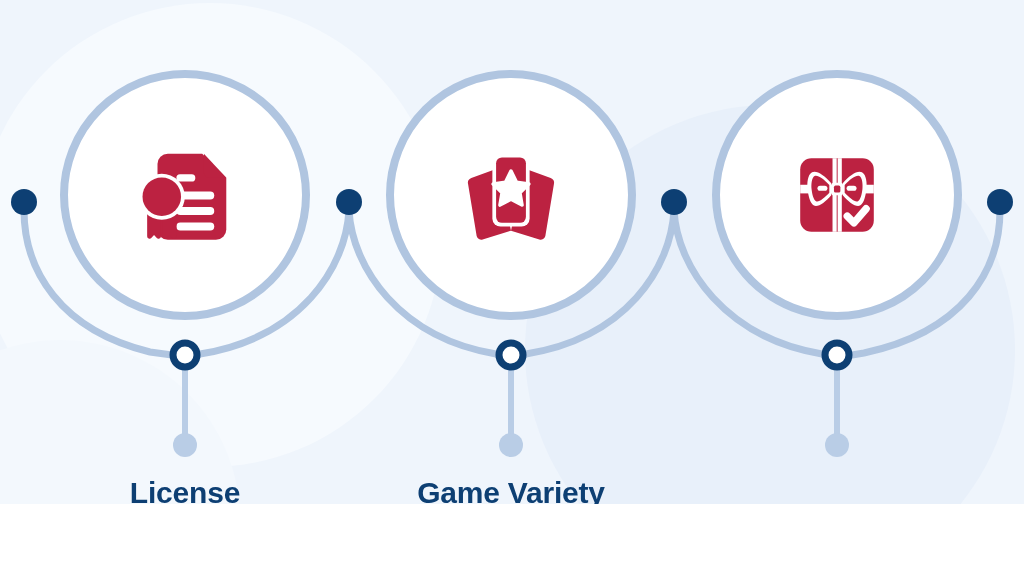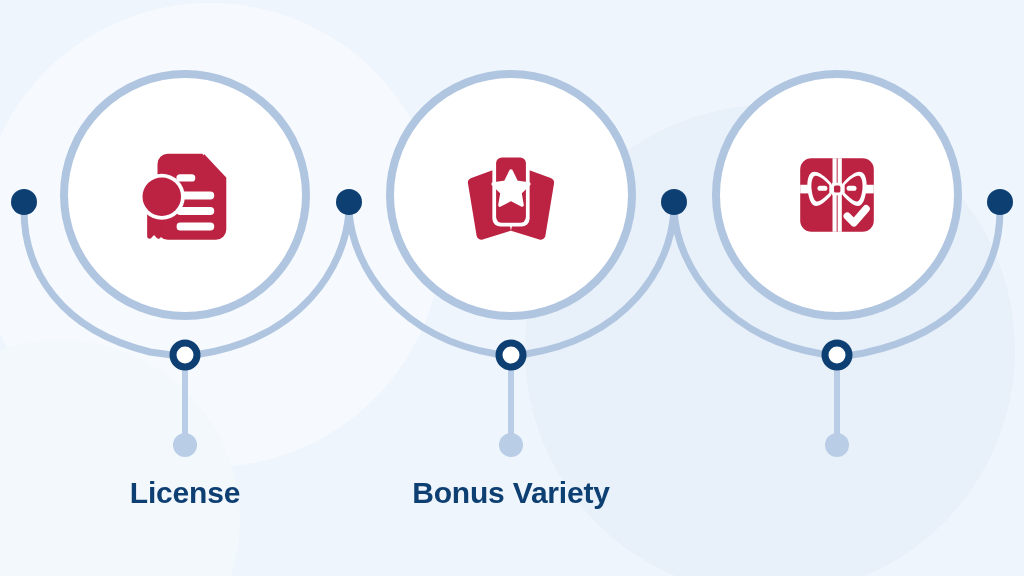--- a/index.html
+++ b/index.html
@@ -3,21 +3,21 @@
 <meta charset="utf-8">
 <style>
   html, body {
     margin: 0;
     padding: 0;
     background: #ffffff;
   }
   #stage {
     position: relative;
     width: 1024px;
-    height: 576px;
+    height: 504px;
     overflow: hidden;
     background: #eff5fc;
     font-family: "Liberation Sans", sans-serif;
   }
   #stage svg.layer {
     position: absolute;
     top: 0;
     left: 0;
     width: 1024px;
     height: 576px;
@@ -160,15 +160,15 @@
       <circle cx="1000" cy="202" r="13"></circle>
     </g>
     <g fill="#ffffff" stroke="#0d3f73" stroke-width="7">
       <circle cx="185" cy="355" r="12"></circle>
       <circle cx="511" cy="355" r="12"></circle>
       <circle cx="837" cy="355" r="12"></circle>
     </g>
   </svg>
 
   <div class="label" style="left:185px; top:478px;">License</div>
-  <div class="label" style="left:511px; top:478px;">Bonus Variety</div>
+  <div class="label" style="left:511px; top:478px;">Game Variety</div>
 
 </div>
 
 </body></html>

